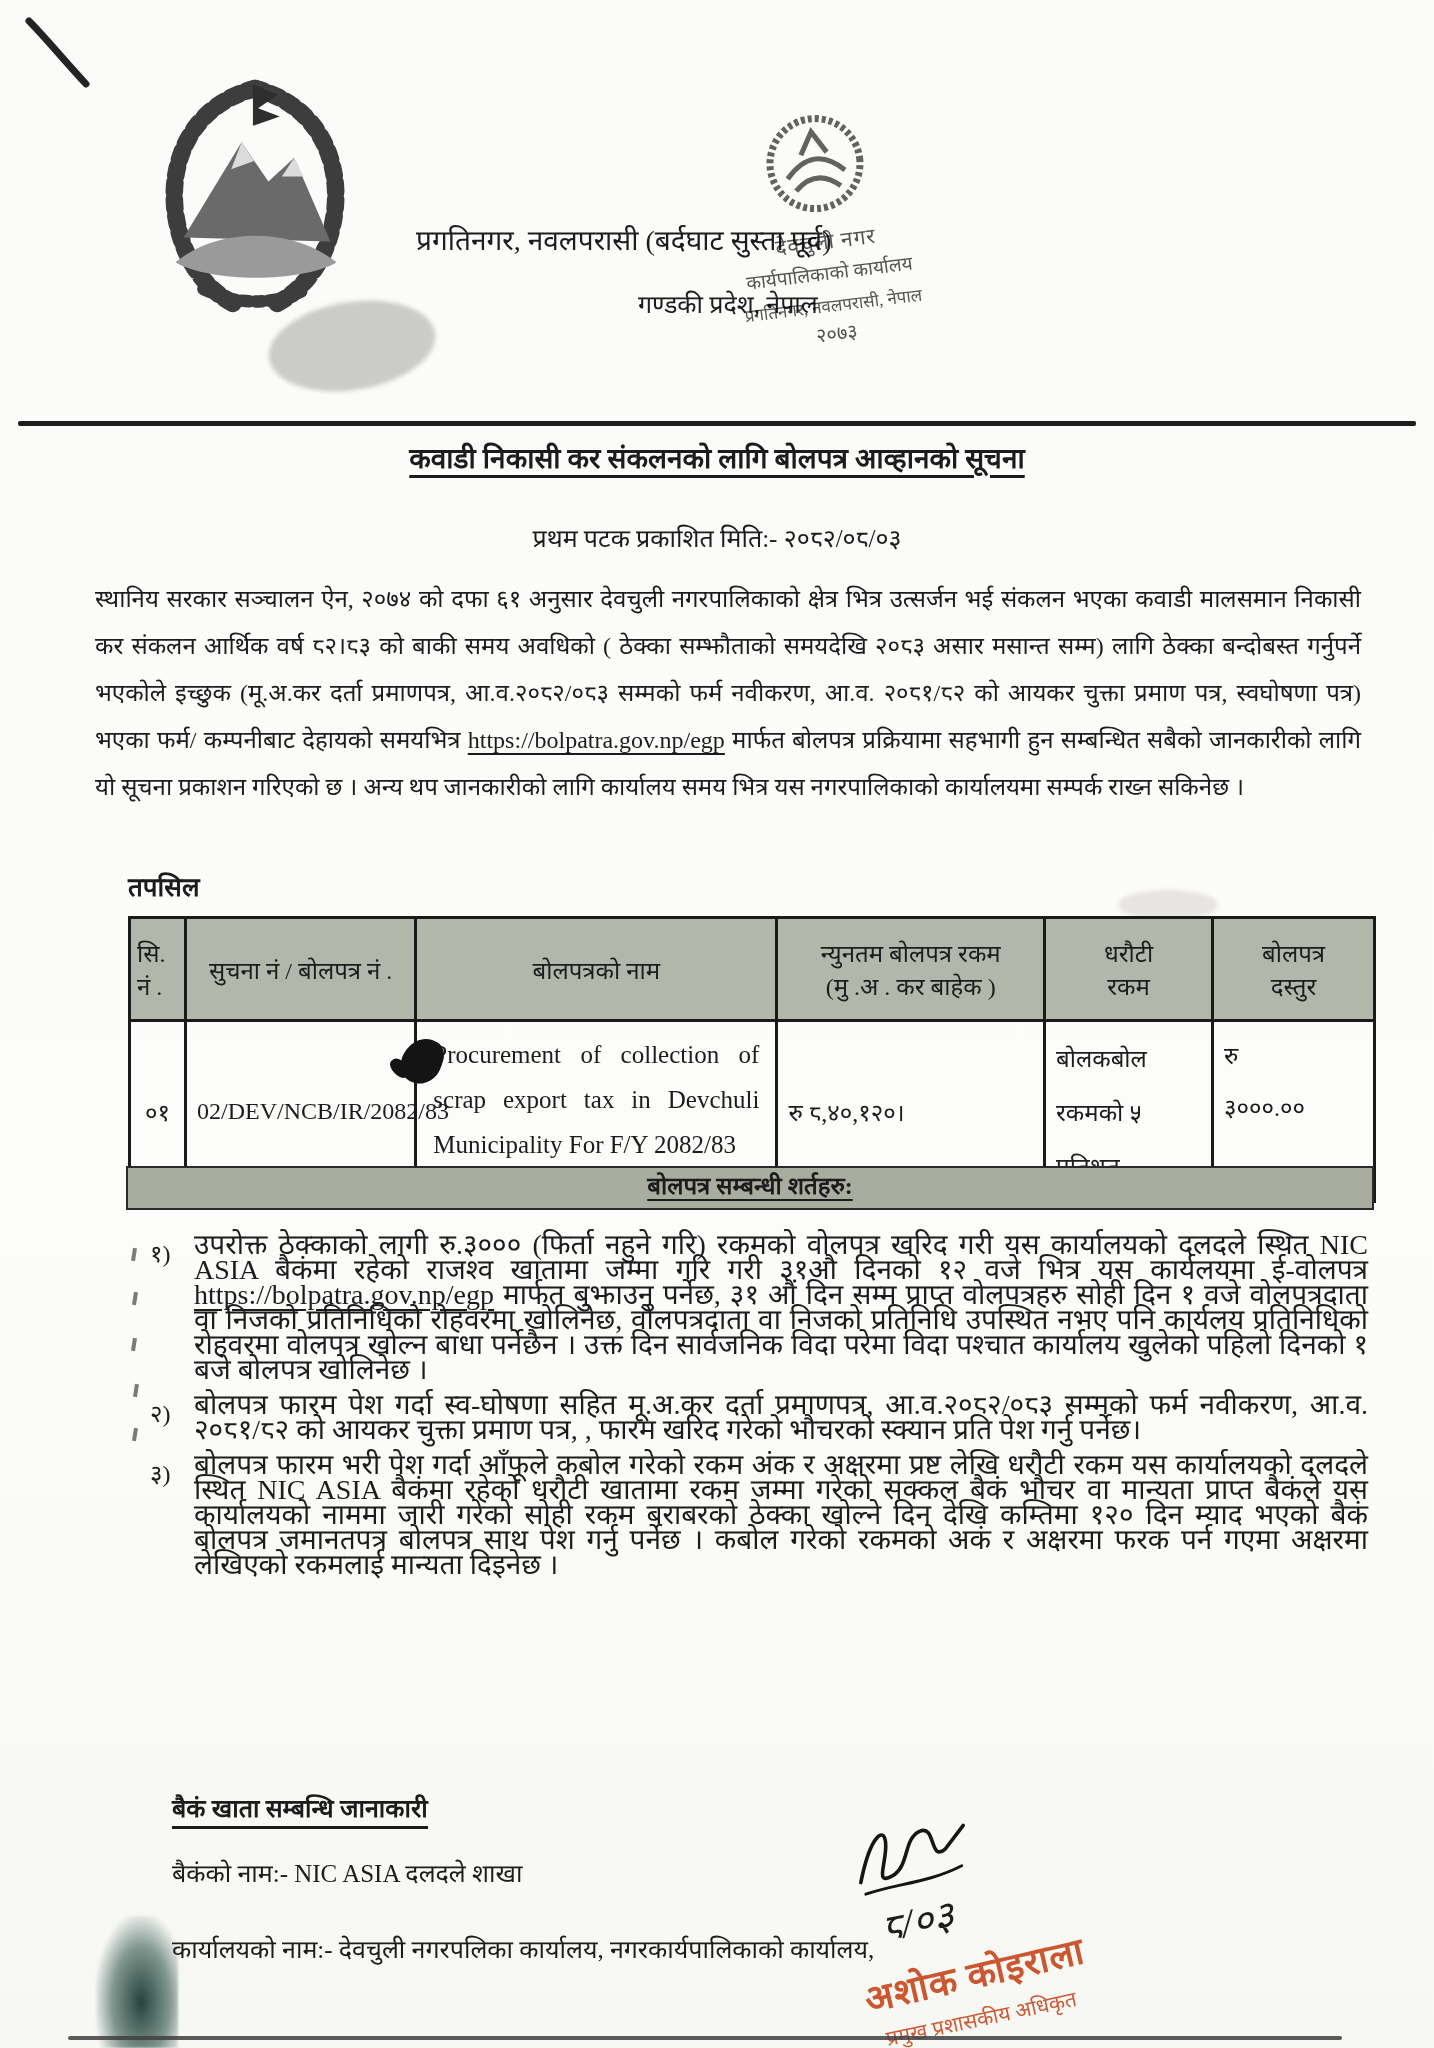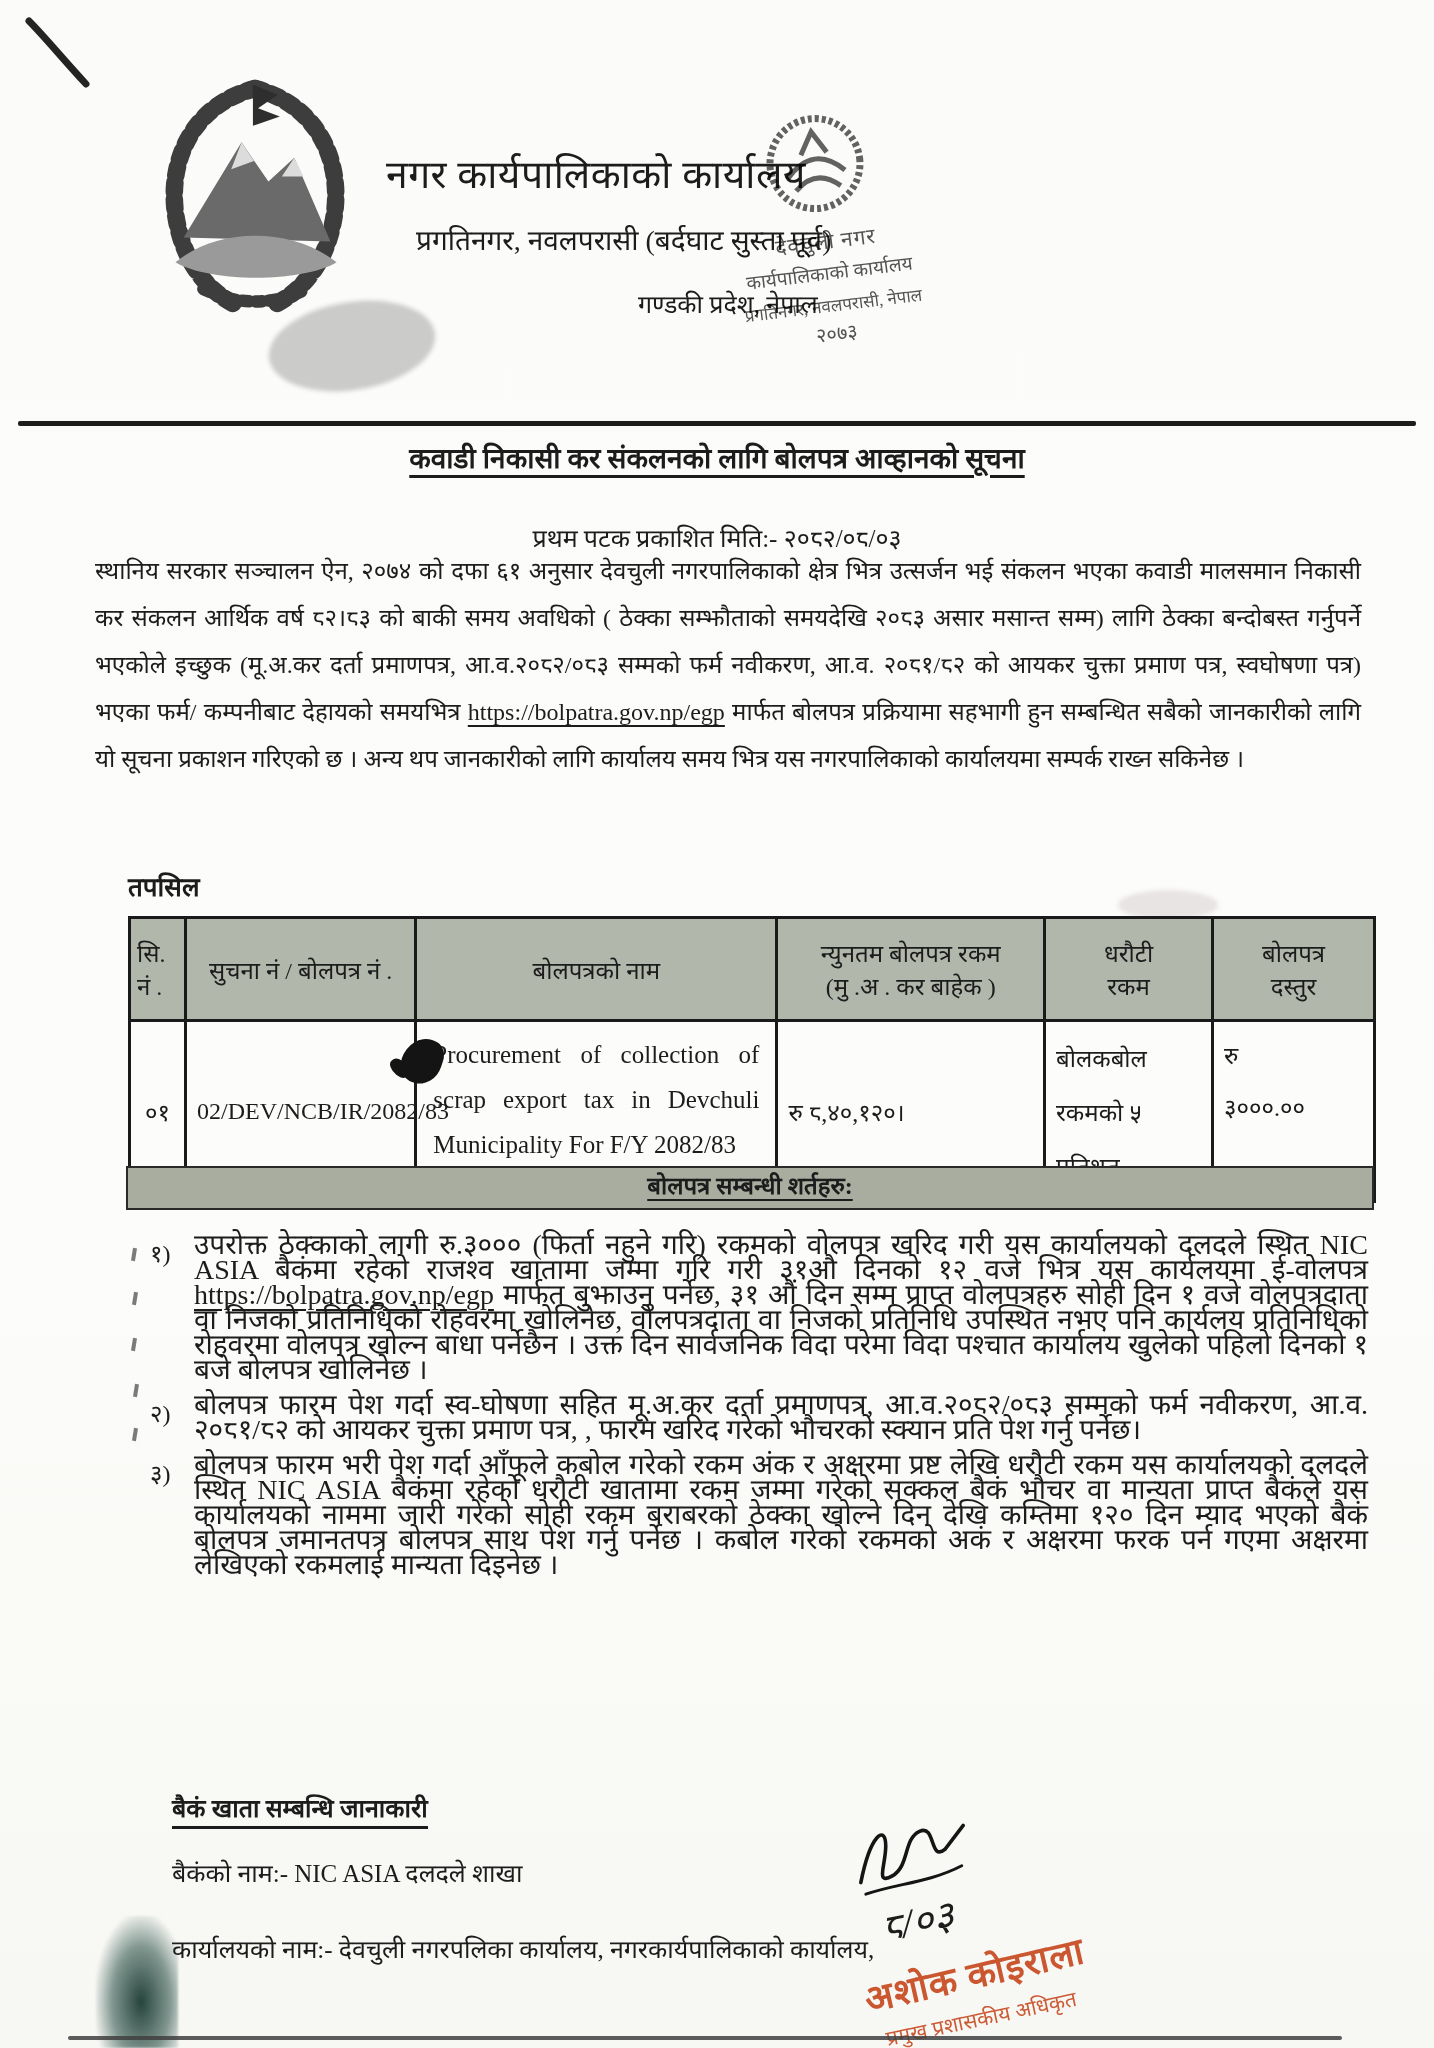--- a/index.html
+++ b/index.html
@@ -22,21 +22,21 @@
          mix-blend-mode:multiply; opacity:.82;}
   .stamp text{font-family:"Liberation Serif","DejaVu Serif",serif; fill:#2e2e2e;}
 
   .rule{left:18px; top:421px; width:1398px; height:5px; background:#1d1d1d; border-radius:2px;}
 
   .notice-title{left:0; top:438px; width:1434px; text-align:center; font-size:28px; font-weight:bold;}
   .notice-title span{text-decoration:underline; text-decoration-thickness:2.5px; text-underline-offset:7px;}
   .publish-date{left:0; top:520px; width:1434px; text-align:center; font-size:25px;}
 
   
-  .intro{left:95px; top:548px; width:1266px; font-size:24px; line-height:47px;
+  .intro{left:95px; top:576px; width:1266px; font-size:24px; line-height:47px;
          text-align:justify;}
   .url{text-decoration:underline; text-decoration-thickness:2px; text-underline-offset:5px; white-space:nowrap;}
 
   .tapsil{left:128px; top:868px; font-size:26px; font-weight:bold;
           border-bottom:2.5px solid #1c1c1c; padding-bottom:14px;}
 
   
   .tender-table{left:128px; top:916px; width:1248px; border-collapse:collapse; table-layout:fixed;}
   .tender-table th,.tender-table td{border:3px solid #1a1a1a; font-weight:normal;}
   .tender-table th{background:#b2b7ab; font-size:24px; text-align:center;
@@ -107,21 +107,20 @@
     <path d="M105 18 C 40 35 18 95 30 150 C 38 188 60 215 88 228" fill="none" stroke="#3d3d3d" stroke-width="17" stroke-dasharray="9 7" stroke-linecap="round"></path>
     <path d="M105 18 C 170 35 192 95 180 150 C 172 188 150 215 122 228" fill="none" stroke="#3d3d3d" stroke-width="17" stroke-dasharray="9 7" stroke-linecap="round"></path>
     <path d="M103 14 L103 54 L129 45 L108 37 L127 24 Z" fill="#2e2e2e"></path>
     <path d="M36 162 L92 70 L118 108 L143 85 L178 166 Z" fill="#6a6a6a"></path>
     <path d="M92 70 L104 88 L82 96 Z" fill="#dcdcdc"></path>
     <path d="M143 85 L152 103 L131 103 Z" fill="#dcdcdc"></path>
     <path d="M28 186 C 70 152 140 152 184 186 C 150 206 62 206 28 186 Z" fill="#9a9a9a"></path>
     <path d="M55 212 Q 105 236 155 212" stroke="#3d3d3d" stroke-width="12" stroke-dasharray="7 6" fill="none" stroke-linecap="round"></path>
   </svg>
 
-  <div class="abs office-title">नगर कार्यपालिकाको कार्यालय</div>
   <div class="abs address1">प्रगतिनगर, नवलपरासी (बर्दघाट सुस्ता पूर्व)</div>
   <div class="abs address2">गण्डकी प्रदेश, नेपाल</div>
 
   <svg class="abs stamp" viewBox="0 0 312 252">
     <g stroke="#2c2c2c" fill="none" opacity=".9">
       <circle cx="155" cy="60" r="45" stroke-width="7" stroke-dasharray="4 3"></circle>
       <path d="M126 72 Q 155 40 184 70 M133 85 Q 155 64 178 85 M142 50 L155 28 L168 50" stroke-width="5"></path>
     </g>
     <text x="156" y="146" font-size="21" text-anchor="middle" letter-spacing="1">देवचुली नगर</text>
     <text x="156" y="177" font-size="19" text-anchor="middle">कार्यपालिकाको कार्यालय</text>

